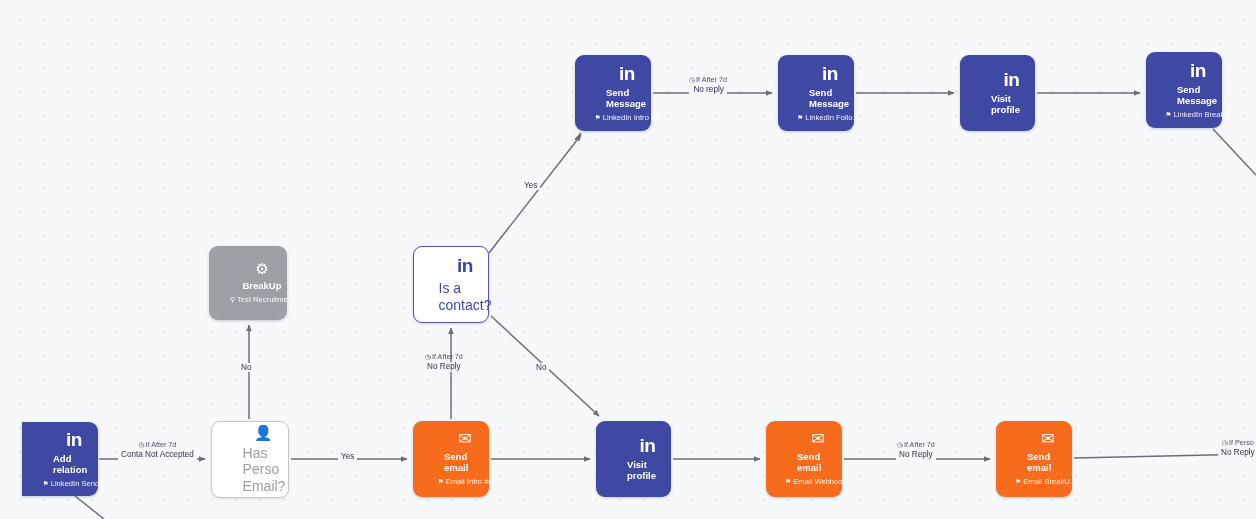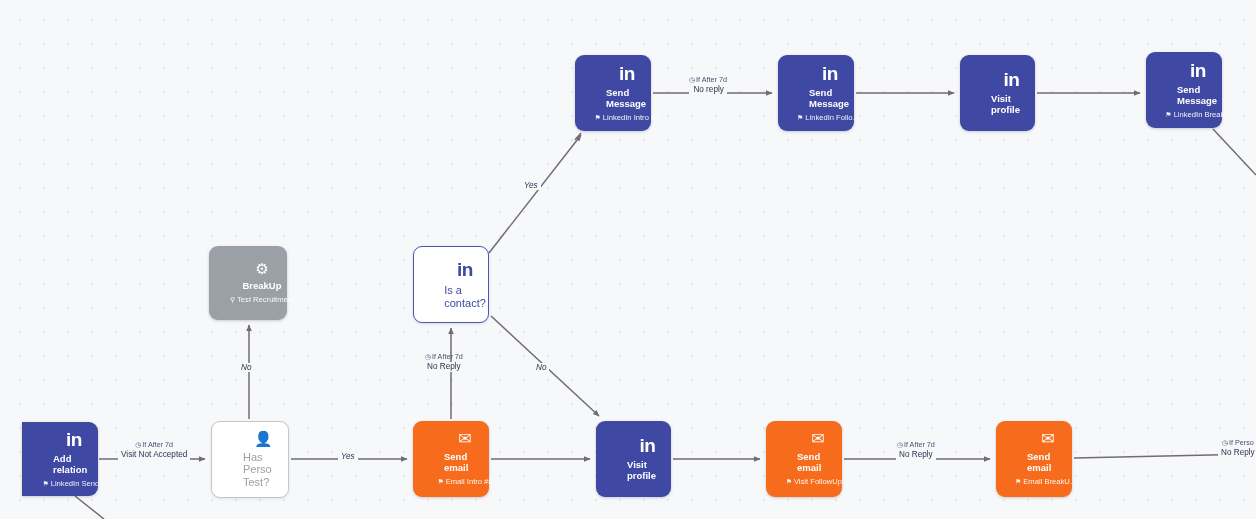--- a/index.html
+++ b/index.html
@@ -51,35 +51,35 @@
   .person-glyph { font-size:15px; }
 
   .n-title { font-size:9.5px; font-weight:700; line-height:1.15; padding:0 3px; }
   .n-sub {
     font-size:7.6px; font-weight:400; line-height:1.2;
     margin-top:3px; padding:0 3px;
     white-space:nowrap; overflow:hidden; text-overflow:ellipsis;
     max-width:72px; opacity:.93;
   }
   .n-sub .flag { margin-right:2px; font-size:7px; }
-  .node.cond-blue .n-title, .node.cond-grey .n-title { font-weight:400; font-size:11px; }
+  .node.cond-blue .n-title, .node.cond-grey .n-title { font-weight:400; font-size:14px; }
 
   
   .node.wide { width:78px; }
 
   .elabel {
     position:absolute;
     font-size:8px; color:#3a3f63;
     text-align:center; line-height:1.25;
     white-space:nowrap; user-select:none;
   }
   .elabel .top { display:block; font-size:7.2px; color:#4a4f70; }
   .elabel .top .clk { font-size:7px; margin-right:1px; }
   .elabel .bot { display:block; font-size:8.2px; color:#2f3350; }
-  .elabel.single { font-size:8.2px; color:#2f3350;font-style:italic; }
+  .elabel.single { font-size:8.2px; color:#2f3350; }
   .elabel .chip { background:#f7f8fa; padding:0 3px;text-align:right; }
 </style>
 </head>
 <body>
 
 <div id="canvas">
 
   <svg id="edges" viewBox="0 0 1256 519" xmlns="http://www.w3.org/2000/svg">
     <defs>
       <marker id="ah" markerWidth="7" markerHeight="7" refX="6" refY="3.2" orient="auto" markerUnits="userSpaceOnUse">
@@ -123,21 +123,21 @@
   </svg>
 
   <div class="node purple" style="left:22px;top:422px;width:76px;height:74px;border-radius:0 9px 9px 0;">
     <span class="n-icon in-glyph">in</span>
     <span class="n-title">Add relation</span>
     <span class="n-sub"><span class="flag">⚑</span><span>LinkedIn Send...</span></span>
   </div>
 
   <div class="node cond-grey wide" style="left:211px;top:421px;width:78px;height:77px;">
     <span class="n-icon person-glyph">👤</span>
-    <span class="n-title">Has Perso Test?</span>
+    <span class="n-title">Has Perso Email?</span>
   </div>
 
   <div class="node grey wide" style="left:209px;top:246px;width:78px;height:74px;">
     <span class="n-icon hook-glyph">⚙</span>
     <span class="n-title">BreakUp</span>
     <span class="n-sub"><span class="flag">⚲</span><span>Test Recruitment</span></span>
   </div>
 
   <div class="node cond-blue" style="left:413px;top:246px;width:76px;height:77px;">
     <span class="n-icon in-glyph">in</span>
@@ -151,21 +151,21 @@
   </div>
 
   <div class="node purple" style="left:596px;top:421px;width:75px;height:76px;">
     <span class="n-icon in-glyph">in</span>
     <span class="n-title">Visit profile</span>
   </div>
 
   <div class="node orange" style="left:766px;top:421px;width:76px;height:76px;">
     <span class="n-icon mail-glyph">✉</span>
     <span class="n-title">Send email</span>
-    <span class="n-sub"><span class="flag">⚑</span><span>Visit FollowUp ...</span></span>
+    <span class="n-sub"><span class="flag">⚑</span><span>Email Webhook ...</span></span>
   </div>
 
   <div class="node orange" style="left:996px;top:421px;width:76px;height:76px;">
     <span class="n-icon mail-glyph">✉</span>
     <span class="n-title">Send email</span>
     <span class="n-sub"><span class="flag">⚑</span><span>Email BreakUp #1</span></span>
   </div>
 
   <div class="node purple" style="left:575px;top:55px;width:76px;height:76px;">
     <span class="n-icon in-glyph">in</span>
@@ -185,21 +185,21 @@
   </div>
 
   <div class="node purple" style="left:1146px;top:52px;width:76px;height:76px;">
     <span class="n-icon in-glyph">in</span>
     <span class="n-title">Send Message</span>
     <span class="n-sub"><span class="flag">⚑</span><span>LinkedIn Break...</span></span>
   </div>
 
   <div class="elabel" style="left:118px;top:440px;">
     <span class="top"><span class="clk">◷</span><span>If After 7d</span></span>
-    <span class="bot chip">Visit Not Accepted</span>
+    <span class="bot chip">Conta Not Accepted</span>
   </div>
 
   <div class="elabel single" style="left:238px;top:363px;">
     <span class="chip">No</span>
   </div>
 
   <div class="elabel" style="left:424px;top:352px;">
     <span class="top"><span class="clk">◷</span><span>If After 7d</span></span>
     <span class="bot chip">No Reply</span>
   </div>

